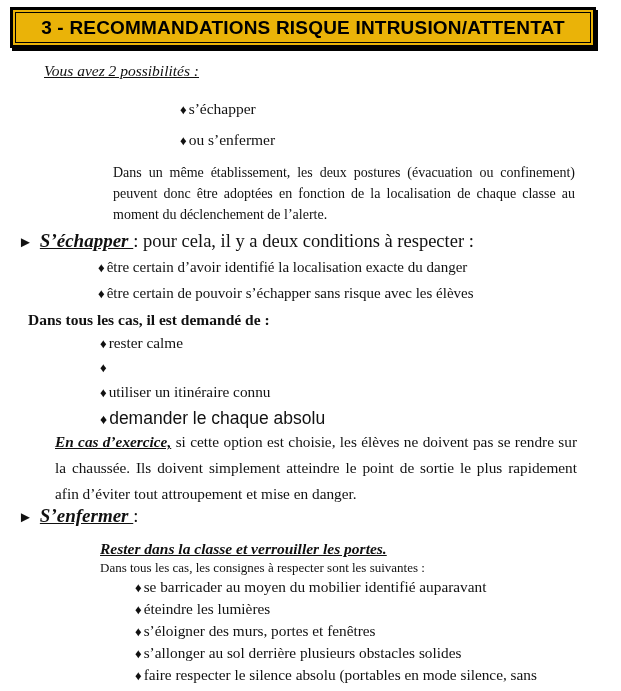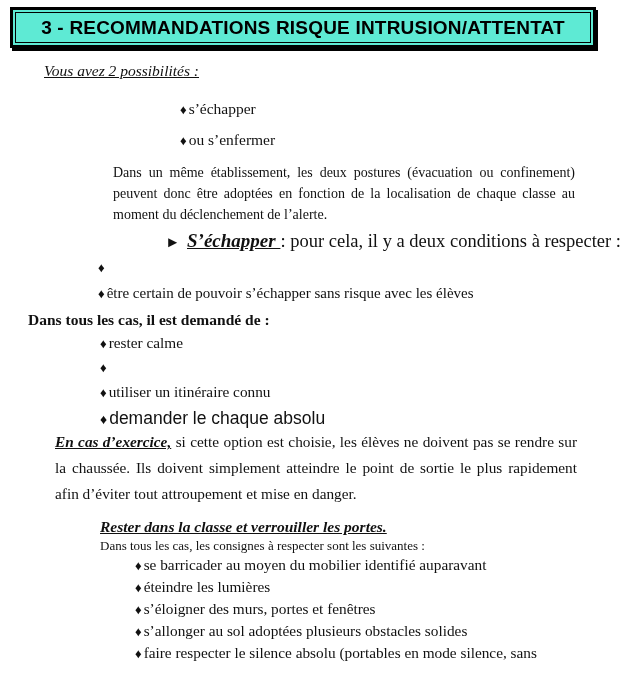--- a/index.html
+++ b/index.html
@@ -11,21 +11,21 @@
     overflow:hidden;
     position:relative;
   }
   .page{width:621px;height:691px;}
 
   
   .title-box{
     margin:7px 0 0 10px;
     width:586px;height:41px;
     box-sizing:border-box;
-    background:#5eead4;
+    background:#eab308;
     border:3px solid #000;
     box-shadow:2px 3px 0 #000;
     position:relative;
     display:flex;align-items:center;justify-content:center;
   }
   .title-box::after{
     content:"";position:absolute;inset:2px;
     border:1.5px solid #000;pointer-events:none;
   }
   .title-text{
@@ -58,21 +58,20 @@
   .para1{
     margin:0 46px 0 113px;
     font-size:14px;line-height:21px;
   }
 
   
   .sec-heading{
     margin:4px 0 0 18px;
     font-size:18.5px;line-height:24px;
     white-space:nowrap;
-    text-align:right;
   }
   .sec-arrow{font-size:15px;margin-right:7px;}
   .sec-name{
     font-weight:bold;font-style:italic;font-size:19px;
     text-decoration:underline;
   }
   .sec-rest{font-size:18.5px;}
 
   .conditions{margin:5px 0 0 98px;font-size:15px;}
   .conditions .bullet-item{line-height:17px;margin-bottom:9px;}
@@ -139,20 +138,21 @@
 
   <div class="para para1">Dans un même établissement, les deux postures (évacuation ou confinement) peuvent donc être adoptées en fonction de la localisation de chaque classe au moment du déclenchement de l’alerte.</div>
 
   <div class="sec-heading">
     <span class="sec-arrow">►</span><span class="sec-name">S’échapper </span><span class="sec-rest">: pour cela, il y a deux conditions à respecter :</span>
   </div>
 
   <div class="conditions">
       <div class="bullet-item">
         <span class="diamond">♦</span>
+        <span>être certain d’avoir identifié la localisation exacte du danger</span>
       </div>
       <div class="bullet-item">
         <span class="diamond">♦</span>
         <span>être certain de pouvoir s’échapper sans risque avec les élèves</span>
       </div>
     </div>
 
   <div class="demand-heading">Dans tous les cas, il est demandé de :</div>
 
   <div class="demands">
@@ -171,41 +171,44 @@
 
   <div class="demand-highlight">
     <span class="diamond">♦</span>
       <span>demander le chaque absolu</span>
   </div>
 
   <div class="para exercise">
     <span class="exercise-lead">En cas d’exercice,</span><span> si cette option est choisie, les élèves ne doivent pas se rendre sur la chaussée. Ils doivent simplement atteindre le point de sortie le plus rapidement afin d’éviter tout attroupement et mise en danger.</span>
   </div>
 
+  <div class="sec-heading lockdown">
+    <span class="sec-arrow">►</span><span class="sec-name">S’enfermer </span><span class="sec-rest">:</span>
+  </div>
 
   <div class="sub-heading">Rester dans la classe et verrouiller les portes.</div>
 
   <div class="instr-heading">Dans tous les cas, les consignes à respecter sont les suivantes :</div>
 
   <div class="instructions">
       <div class="bullet-item">
         <span class="diamond">♦</span>
         <span>se barricader au moyen du mobilier identifié auparavant</span>
       </div>
       <div class="bullet-item">
         <span class="diamond">♦</span>
         <span>éteindre les lumières</span>
       </div>
       <div class="bullet-item">
         <span class="diamond">♦</span>
         <span>s’éloigner des murs, portes et fenêtres</span>
       </div>
       <div class="bullet-item">
         <span class="diamond">♦</span>
-        <span>s’allonger au sol adoptées plusieurs obstacles solides</span>
+        <span>s’allonger au sol derrière plusieurs obstacles solides</span>
       </div>
       <div class="bullet-item">
         <span class="diamond">♦</span>
         <span>faire respecter le silence absolu (portables en mode silence, sans</span>
       </div>
     </div>
 
 </div>
 
 </body></html>

